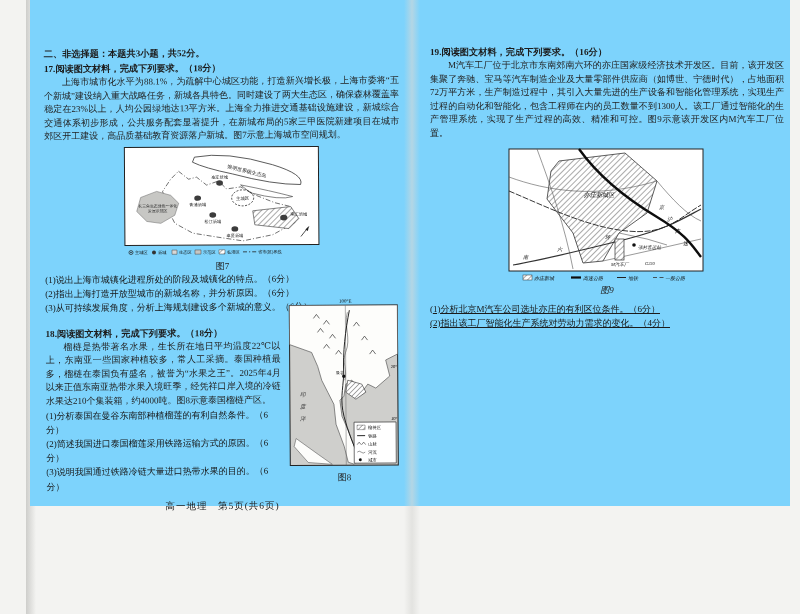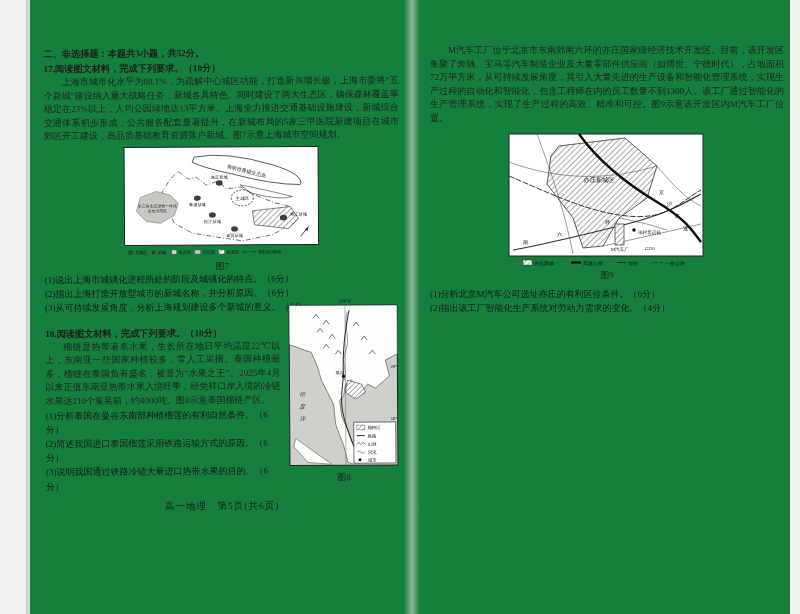--- a/index.html
+++ b/index.html
@@ -8,21 +8,21 @@
     background:#f3f3f1;
     font-family:"Liberation Serif","DejaVu Serif",serif;
     color:#1c1c1c;
     -webkit-font-smoothing:antialiased;
   }
   .canvas{position:relative;width:800px;height:614px;}
   .edge-shadow{position:absolute;left:26px;top:0;width:10px;height:614px;
     background:linear-gradient(90deg,#a8a8a5,rgba(255,255,255,0));opacity:.5;}
   .gutter-shadow{position:absolute;left:404px;top:0;width:16px;height:614px;
     background:linear-gradient(90deg,rgba(255,255,255,0),#d8d8d5 50%,rgba(255,255,255,0));opacity:.6;}
-  .page{position:absolute;top:0;height:614px;background:#15803d;}
+  .page{position:absolute;top:0;height:506px;background:#7dd3fc;}
   .page-left{left:30px;width:382px;}
   .page-right{left:412px;width:378px;}
   .inner{position:relative;height:100%;box-sizing:border-box;}
   .page-left .inner{padding:46px 12px 0 15px;transform:rotate(-0.35deg);}
   .page-right .inner{padding:44px 6px 0 18px;}
   p{margin:0;}
   .hdr{font-weight:bold;font-size:9.2px;line-height:14px;}
   .q-title{font-weight:bold;font-size:9.2px;line-height:14px;margin-top:1px;}
   .material{font-size:9px;line-height:13.6px;text-align:justify;text-indent:2em;color:#222;}
   .qline{font-size:9px;line-height:14.2px;color:#161616;}
@@ -180,23 +180,24 @@
         </div>
         <div class="clear"></div>
       </div>
 
       <div class="footer">高一地理　第5页(共6页)</div>
     </div>
   </div>
 
   <div class="page page-right">
     <div class="inner">
-      <p class="material">M汽车工厂位于北京市东南郊南六环的亦庄国家级经济技术开发区。目前，该开发区集聚了奔驰、宝马等汽车制造企业及大量零部件供应商（如博世、宁德时代），占地面积72万平方米，从可持续发展角度，其引入大量先进的生产设备和智能化管理系统，实现生产过程的自动化和智能化，包含工程师在内的员工数量不到1300人。该工厂通过智能化的生产管理系统，实现了生产过程的高效、精准和可控。图9示意该开发区内M汽车工厂位置。</p>
-
-      <div class="figure" style="margin-top:6px;">
+      <p class="q-title">19.阅读图文材料，完成下列要求。（16分）</p>
+      <p class="material">M汽车工厂位于北京市东南郊南六环的亦庄国家级经济技术开发区。目前，该开发区集聚了奔驰、宝马等汽车制造企业及大量零部件供应商（如博世、宁德时代），占地面积72万平方米，生产制造过程中，其引入大量先进的生产设备和智能化管理系统，实现生产过程的自动化和智能化，包含工程师在内的员工数量不到1300人。该工厂通过智能化的生产管理系统，实现了生产过程的高效、精准和可控。图9示意该开发区内M汽车工厂位置。</p>
+
+      <div class="figure" style="margin-top:6px;font-style:italic;">
         <svg width="200" height="136" viewBox="0 0 200 136">
           <defs>
             <pattern id="h9" width="4" height="4" patternUnits="userSpaceOnUse" patternTransform="rotate(45)">
               <rect width="4" height="4" fill="#ffffff"></rect>
                 <line x1="0" y1="0" x2="0" y2="4" stroke="#555" stroke-width="1"></line>
             </pattern>
           </defs>
           <rect x="2" y="2" width="194" height="122" fill="#ffffff" stroke="#222" stroke-width="1"></rect>
 
           <path d="M52,14 L118,6 150,34 140,66 112,86 96,114 76,116 66,86 40,52 44,24 Z" fill="url(#h9)" stroke="#333" stroke-width="0.8"></path>
@@ -241,21 +242,21 @@
             <text x="76" y="132.6">高速公路</text>
             <line x1="110" y1="130.5" x2="119" y2="130.5" stroke="#222" stroke-width="1"></line>
             <text x="121" y="132.6">地铁</text>
             <path d="M146,130.5 h4 m2.5,0 h4" stroke="#333" stroke-width="0.8" fill="none"></path>
             <text x="158" y="132.6">一般公路</text>
           </g>
         </svg>
         <div class="fig-caption">图9</div>
       </div>
 
-      <div style="margin-top:6px;">
+      <div style="margin-top:6px;text-decoration:underline;">
         <p class="qline">(1)分析北京M汽车公司选址亦庄的有利区位条件。（6分）</p>
         <p class="qline">(2)指出该工厂智能化生产系统对劳动力需求的变化。（4分）</p>
       </div>
 
     </div>
   </div>
 
   <div class="gutter-shadow"></div>
 </div>
 

